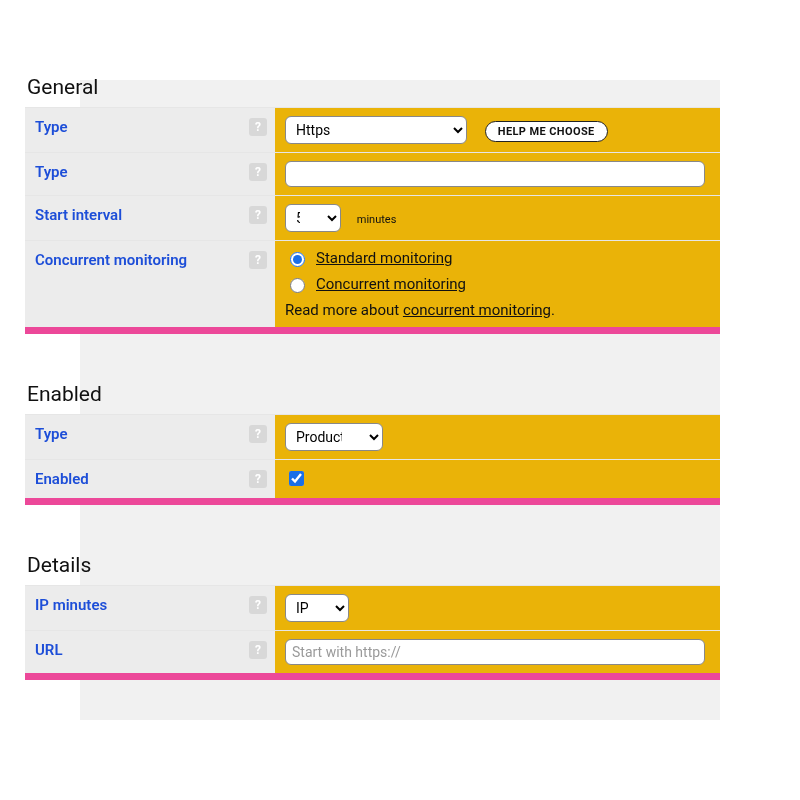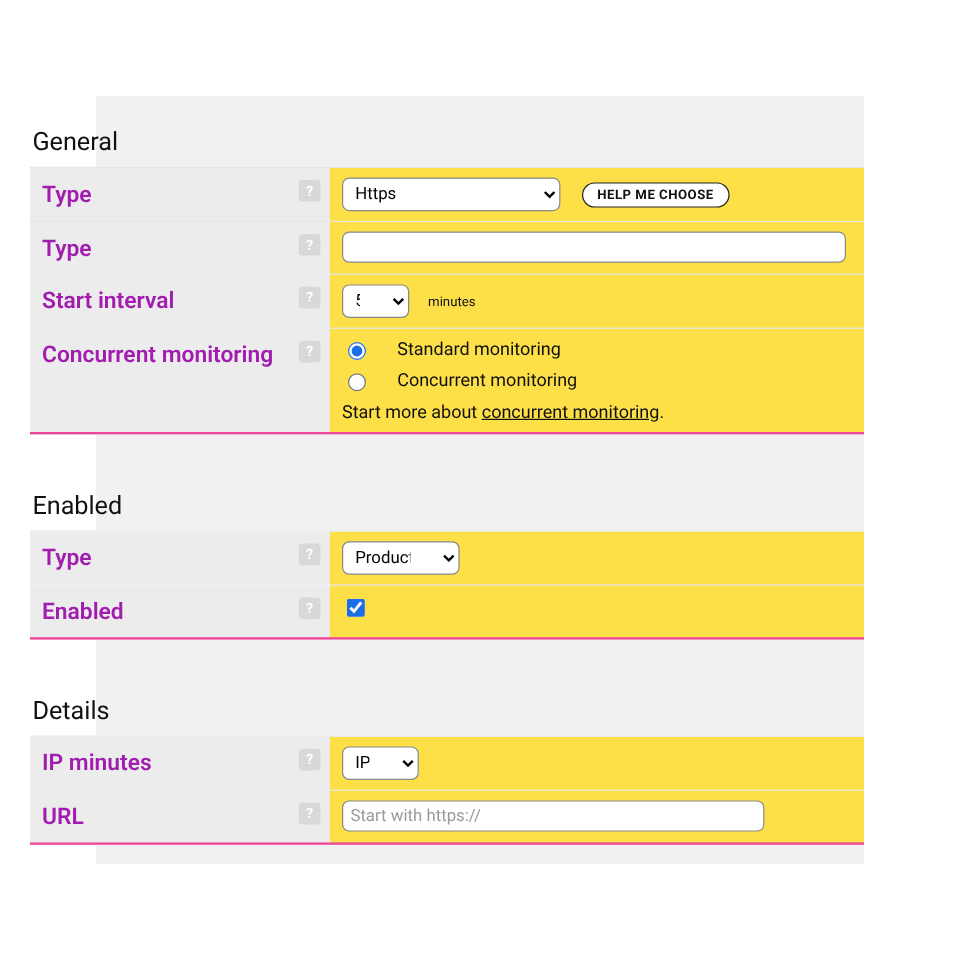--- a/index.html
+++ b/index.html
@@ -20,21 +20,20 @@
     height: 640px;
     background: #f1f1f1;
     z-index: 0;
   }
   .content {
     position: relative;
     z-index: 1;
     padding-top: 75px;
     padding-left: 25px;
     width: 720px;
-    margin-top: 32px;
   }
   .section-title {
     font-size: 21px;
     font-weight: 400;
     margin: 0 0 8px 2px;
     color: #111;
   }
   .section {
     margin-bottom: 48px;
   }
@@ -43,94 +42,95 @@
     border-collapse: collapse;
     background: #fff;
   }
   table.form tr {
     border-top: 1px solid #e6e6e6;
   }
   table.form tr:first-child {
     border-top: 1px solid #e6e6e6;
   }
   table.form tr:last-child {
-    border-bottom: 2px solid #ec4899;
+    border-bottom: 7px solid #ec4899;
   }
   td.label-cell {
     width: 250px;
     background: #ececec;
     padding: 10px 10px;
     vertical-align: top;
     position: relative;
   }
   td.label-cell .lbl {
     font-weight: 600;
-    font-size: 19px;
-    color: #a21caf;
+    font-size: 15px;
+    color: #1d4ed8;
   }
   .help {
     position: absolute;
     right: 8px;
     top: 10px;
     width: 18px;
     height: 18px;
     border-radius: 3px;
     background: #d8d8d8;
     color: #fff;
     font-size: 12px;
     font-weight: 700;
     text-align: center;
     line-height: 18px;
     cursor: pointer;
   }
   td.input-cell {
-    background: #fde047;
+    background: #eab308;
     padding: 8px 10px;
     vertical-align: top;
   }
   select, input[type=text] {
     font-family: inherit;
     font-size: 14px;
     padding: 4px 6px;
     border: 1px solid #888;
     border-radius: 6px;
     background: #fff;
   }
   select {
     padding-right: 24px;
   }
   .sel-type { width: 182px; }
   .sel-interval { width: 56px; }
   .sel-mode { width: 98px; }
   .sel-ip { width: 64px; }
   .txt-name { width: 420px; }
-  .txt-url { width: 352px; }
+  .txt-url { width: 420px; }
   .help-btn {
     display: inline-block;
     border: 1.5px solid #222;
     border-radius: 14px;
     padding: 3px 12px;
     font-size: 11px;
     font-weight: 700;
     letter-spacing: 0.4px;
     background: #fff;
     cursor: pointer;
     margin-left: 14px;
     vertical-align: middle;
   }
   .minutes {
     margin-left: 12px;
     font-size: 11px;
   }
   .radio-row {
     display: flex;
     align-items: center;
-    gap: 23px;
+    gap: 8px;
     margin-bottom: 8px;
     font-size: 15px;
+    text-decoration: underline;
   }
   input[type=radio] {
     width: 15px; height: 15px;
     accent-color: #1a6fe8;
   }
   input[type=checkbox] {
     width: 15px; height: 15px;
     accent-color: #1a6fe8;
   }
   .readmore {
@@ -198,21 +198,21 @@
         <td class="input-cell">
           <div class="radio-row">
             <input type="radio" name="conc" checked="" style="">
             <span>Standard monitoring</span>
           </div>
           <div class="radio-row">
             <input type="radio" name="conc" style="">
             <span>Concurrent monitoring</span>
           </div>
           <div class="readmore">
-            <span>Start more about </span><a>concurrent monitoring</a><span>.</span>
+            <span>Read more about </span><a>concurrent monitoring</a><span>.</span>
           </div>
         </td>
       </tr>
     </tbody>
       </table>
   </div>
 
   <div class="section">
     <h2 class="section-title">Enabled</h2>
     <table class="form">

